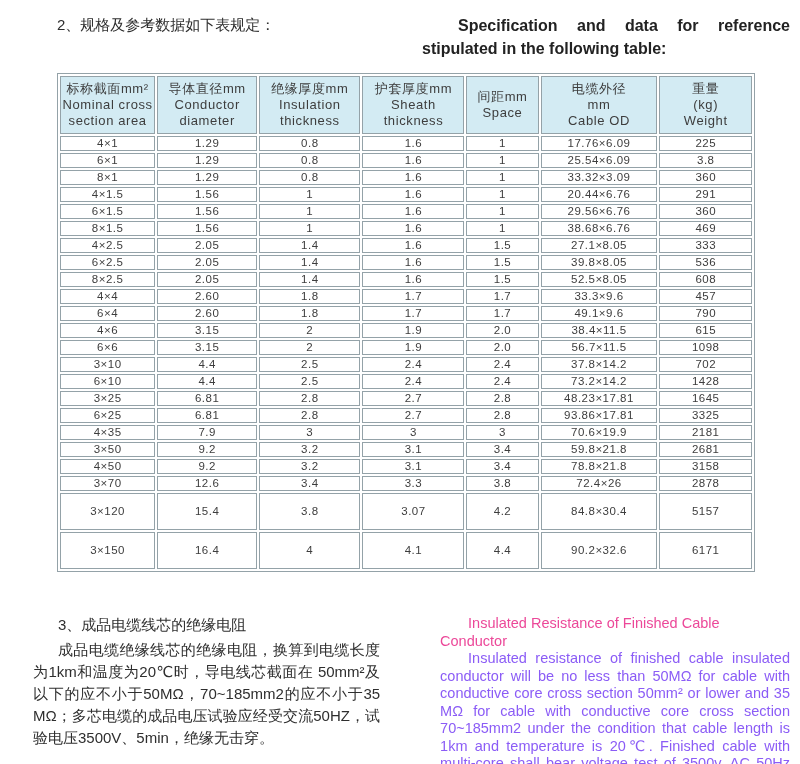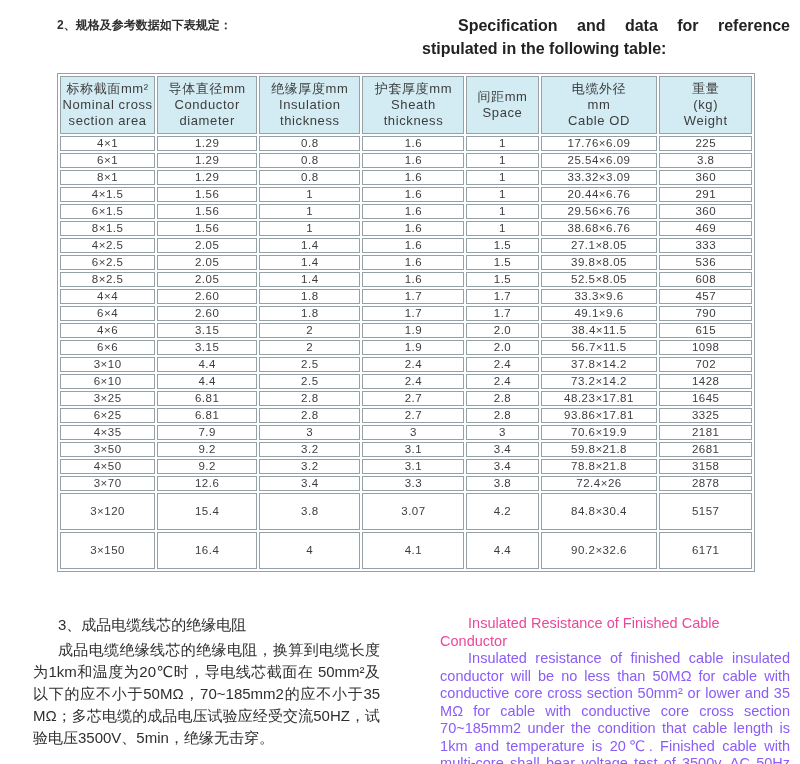--- a/index.html
+++ b/index.html
@@ -19,24 +19,23 @@
     height:764px;
     padding:14px 10px 0 33px;
     overflow:hidden;
     background:#ffffff;
   }
   
   .intro-row{display:flex;align-items:flex-start;}
   .intro-zh{
     width:365px;
     padding-left:24px;
-    font-size:12px;
+    font-size:15px;
     line-height:22px;
     color:#2e2e2e;
-    font-weight:bold;
   }
   .intro-en{
     width:368px;
     margin-left:24px;
     font-size:16px;
     line-height:23px;
     text-align:justify;
     text-indent:36px;
     color:#222;
     font-weight:bold;

